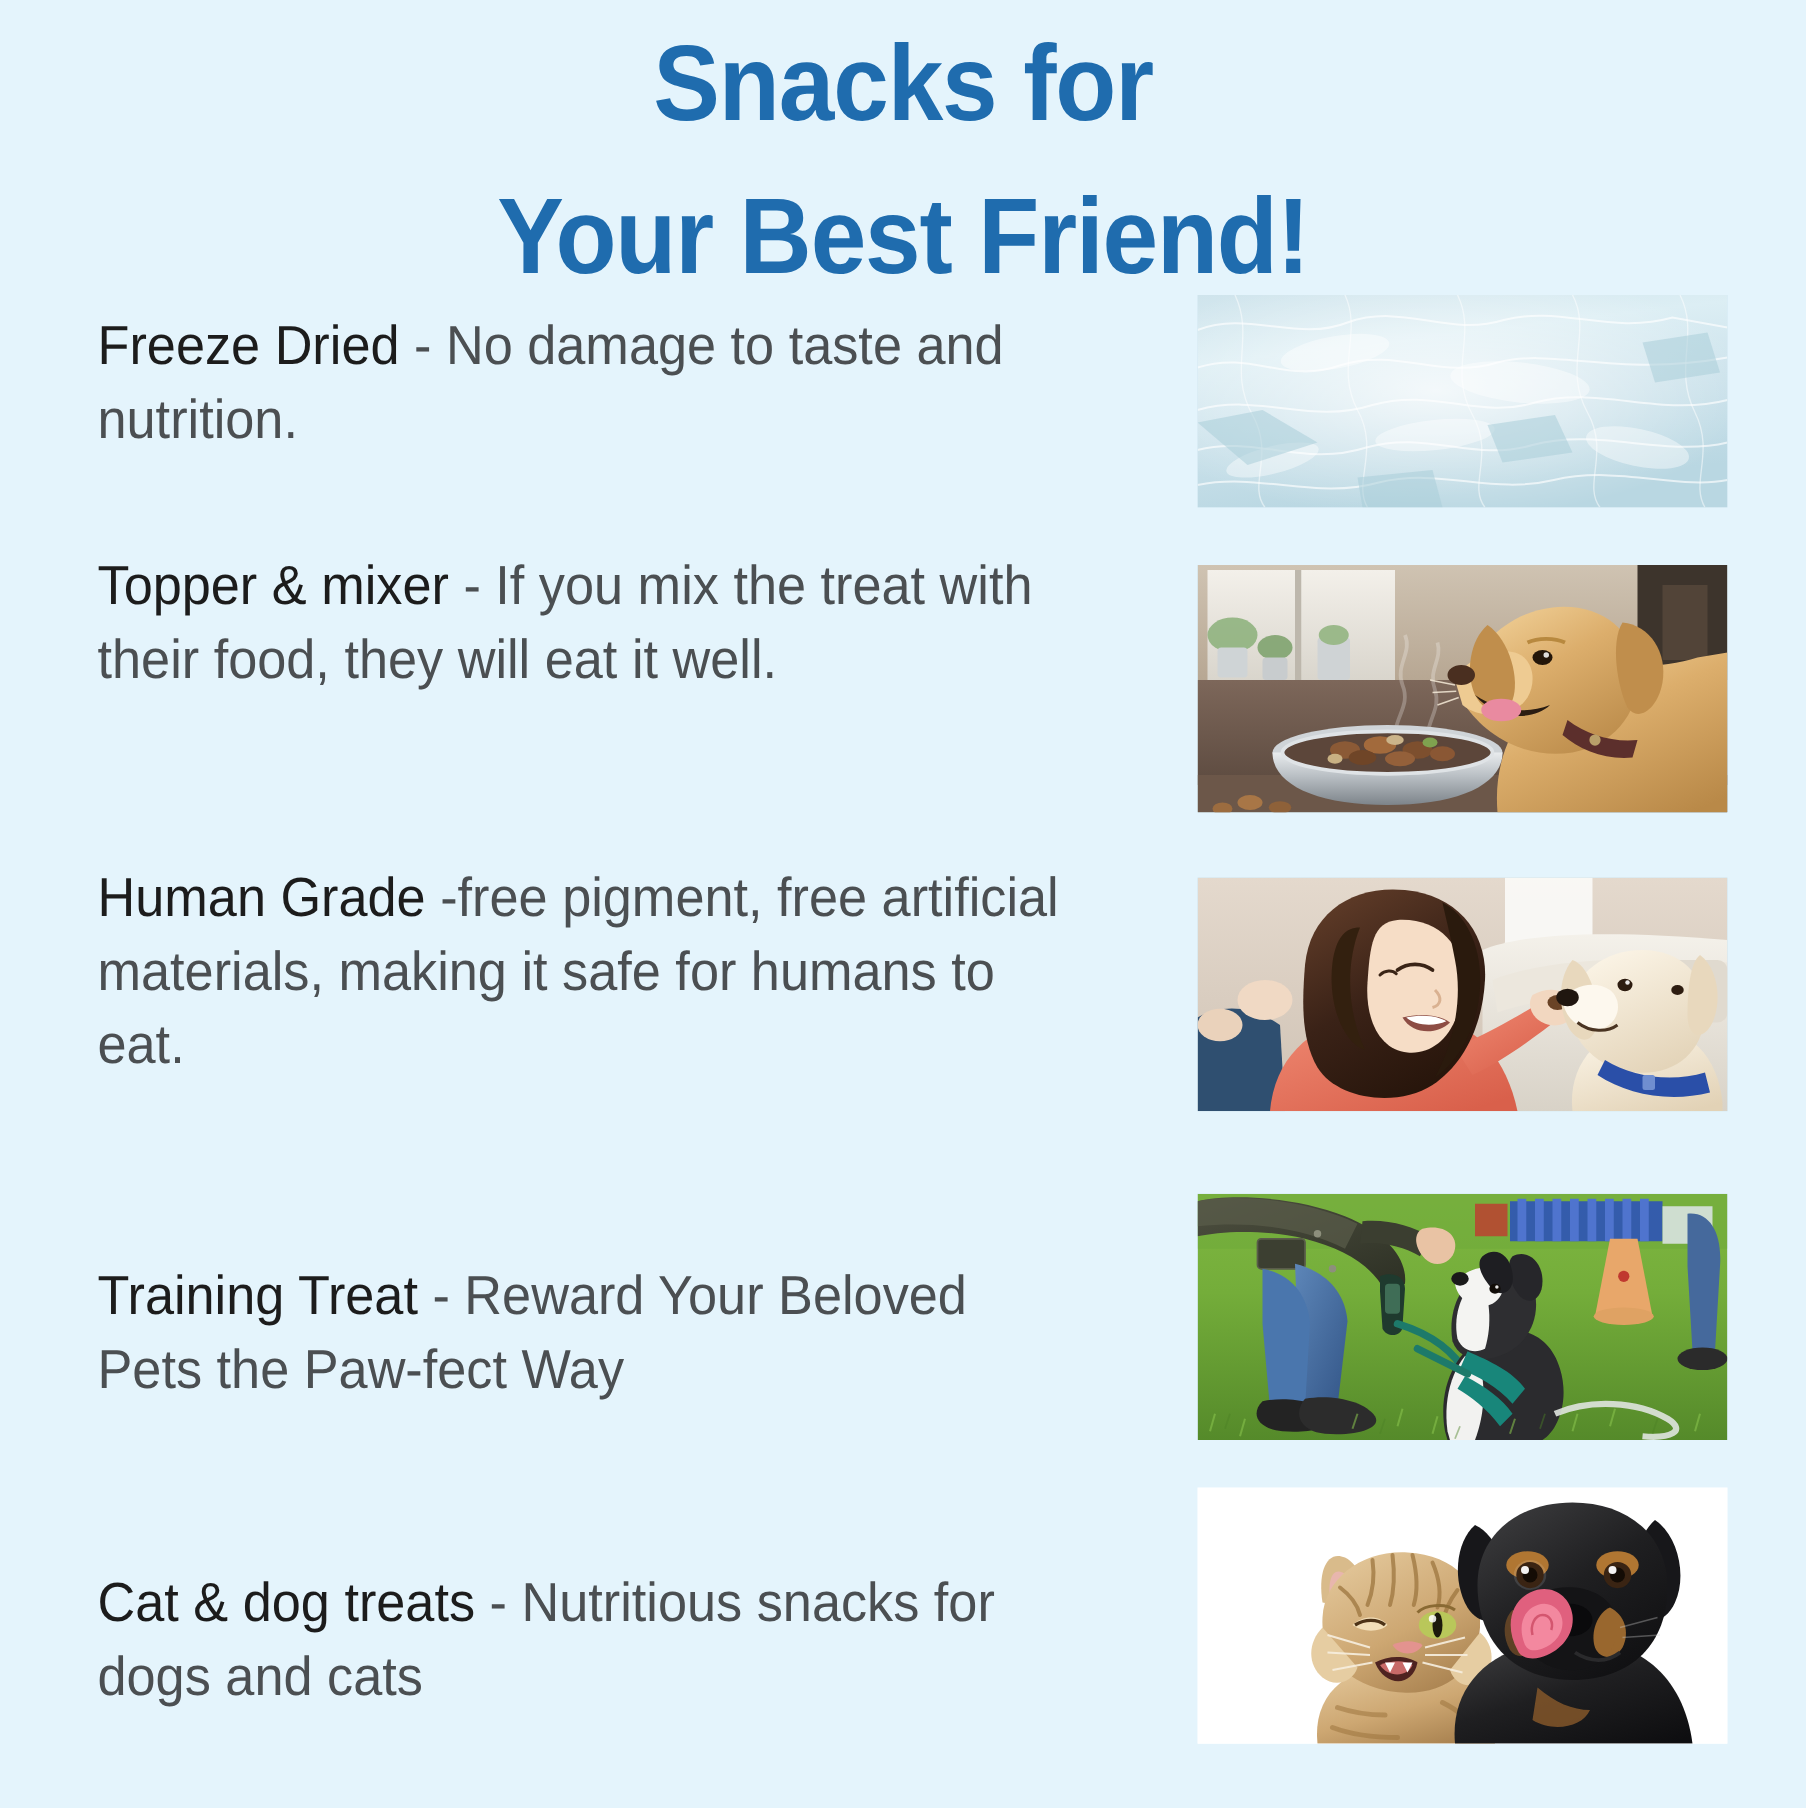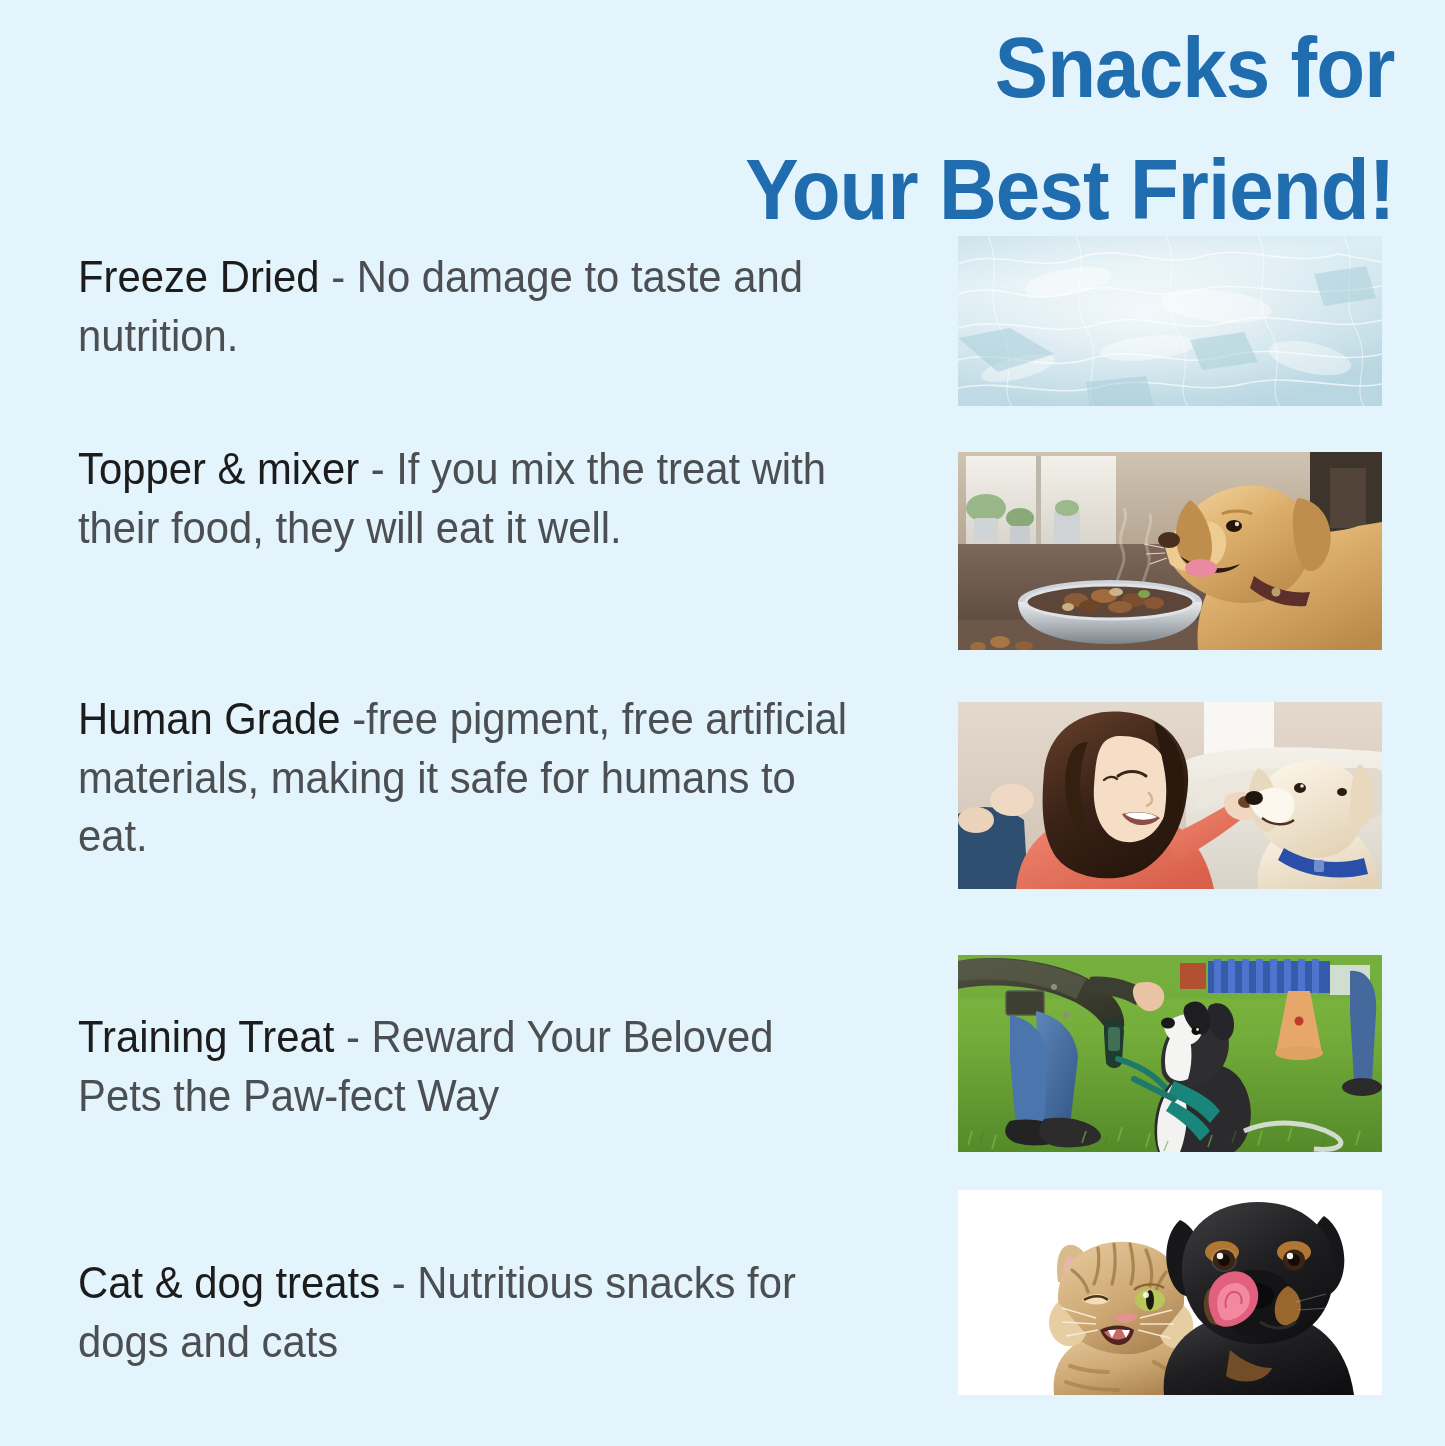--- a/index.html
+++ b/index.html
@@ -13,21 +13,21 @@
     position:relative;
     width:1445px; height:1446px;
     background:#e4f4fc;
   }
 
   
   .title-block {
     position:absolute;
     left:0; top:6px;
     width:1445px;
-    text-align:right;
+    text-align:center;
   }
   .title-line {
     display:block;
     color:#1f6cae;
     font-family:"Liberation Sans", sans-serif;
     font-weight:bold;
     font-size:86px;
     line-height:1.42;
     letter-spacing:-1px;
     transform:scaleX(0.93);

